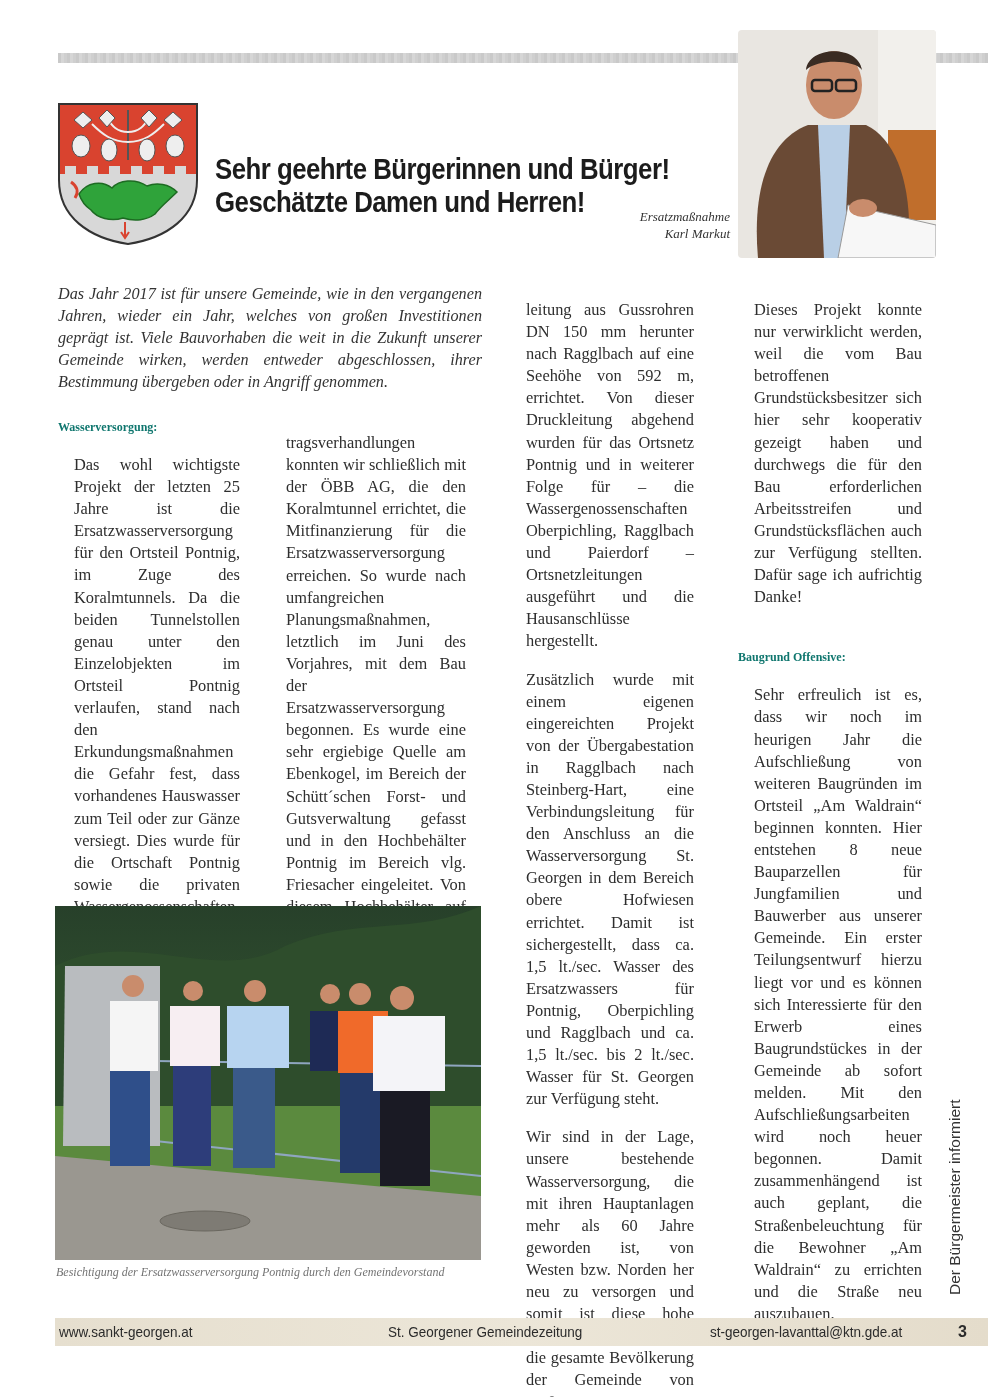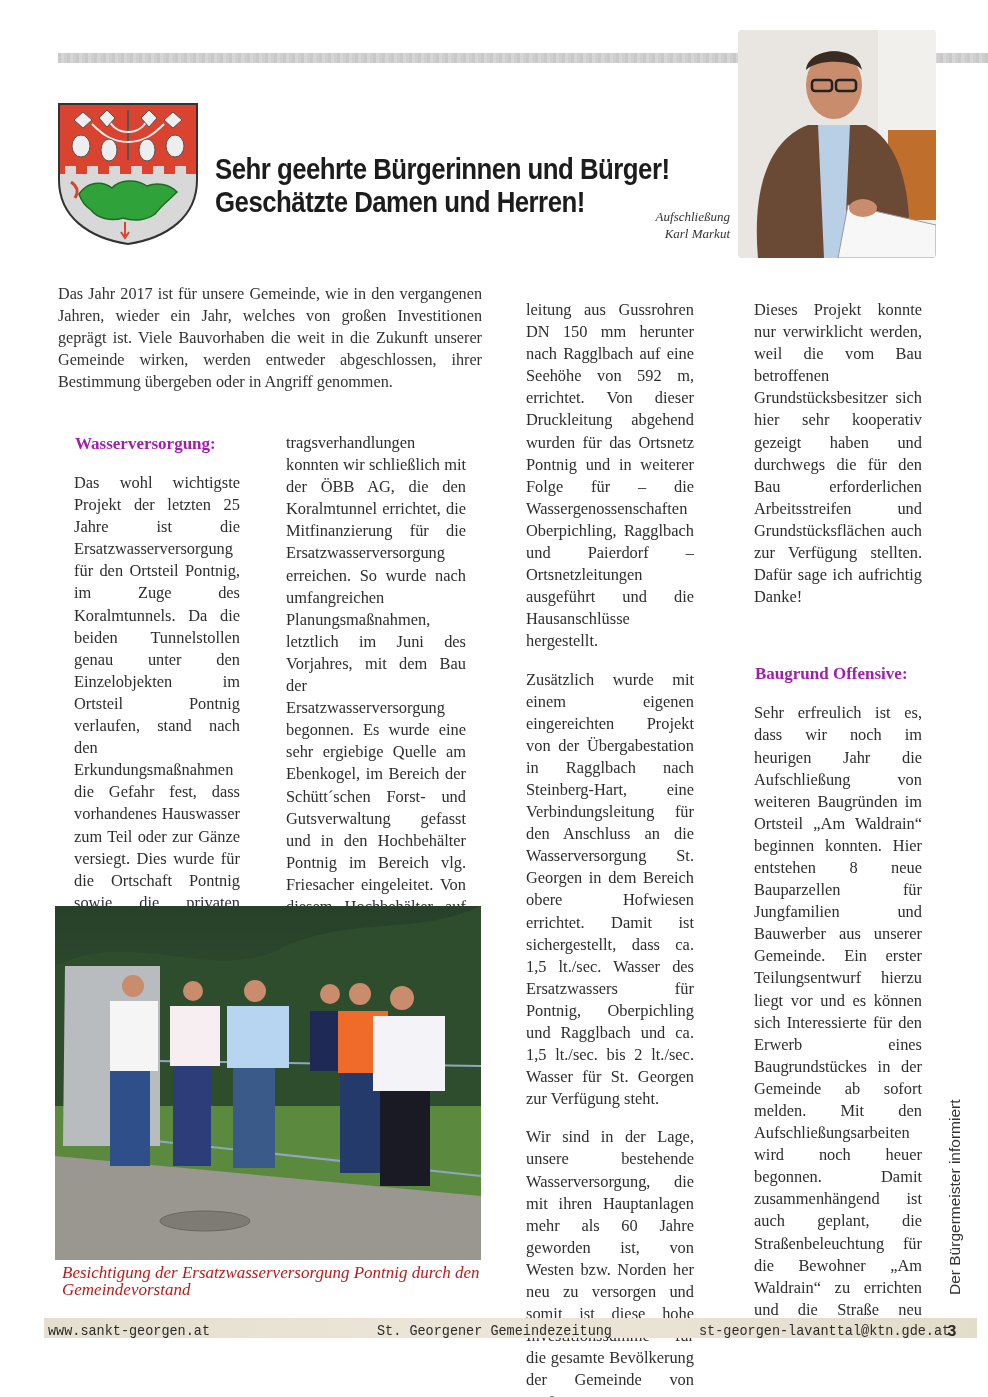--- a/index.html
+++ b/index.html
@@ -20,44 +20,44 @@
   .headline div { white-space:nowrap; }
   .byline {
     position:absolute; right:258px; top:208px; text-align:right; font-style:italic;
     font-size:13px; line-height:17px; color:#333;
   }
   .portrait {
     position:absolute; left:738px; top:30px; width:198px; height:228px; overflow:hidden;
     border-radius:4px;
   }
   .intro {
-    position:absolute; left:58px; top:283px; width:424px; 
+    position:absolute; left:58px; top:283px; width:424px; font-style:italic;
     font-size:16.2px; line-height:22px; text-align:justify; color:#333;
   }
   .col { position:absolute; font-size:16.4px; line-height:22.1px; text-align:justify; color:#2e2e2e; }
   .col p { margin:16px; }
-  .col h3 { margin:17px; font-size:17px; font-weight:bold; line-height:22px; color:#a21caf; }
+  .col h3 { margin:0; font-size:12px; font-weight:bold; line-height:22px; color:#0f766e; }
   .c1 { left:58px; top:416px; width:198px; }
   .c2 { left:270px; top:416px; width:212px; }
   .c3 { left:510px; top:283px; width:200px; }
   .c4 { left:738px; top:283px; width:200px; }
   .gap { height:22px; }
   .photo { position:absolute; left:55px; top:906px; width:426px; height:354px; overflow:hidden; }
   .caption {
-    position:absolute; left:62px; top:1264px; width:430px; font-style:italic; font-size:17px;
-    line-height:17px; color:#b91c1c;
+    position:absolute; left:56px; top:1264px; width:430px; font-style:italic; font-size:12px;
+    line-height:17px; color:#737373;
   }
   .vertical {
     position:absolute; left:946px; top:1295px; transform:rotate(-90deg); transform-origin:left top;
     font-family:"Liberation Sans", sans-serif; font-size:15.5px; color:#333; white-space:nowrap;
   }
   .footer {
-    position:absolute; left:44px; top:1318px; width:933px; height:20px;
+    position:absolute; left:55px; top:1318px; width:933px; height:28px;
     background:linear-gradient(90deg,#e6dfcf,#ece6d8 50%,#e4dccb);
-    font-family:Liberation Mono, monospace; font-size:15px; color:#2b2b2b;
+    font-family:Liberation Sans, sans-serif; font-size:15px; color:#2b2b2b;
   }
   .footer span { position:absolute; top:5px; white-space:nowrap; transform:scaleX(0.9); transform-origin:left top; }
   .f-url { left:4px; }
   .f-title { left:333px; }
   .f-mail { left:655px; }
   .f-page { left:903px; font-weight:bold; font-size:16px; transform:none !important; }
 </style>
 </head>
 <body>
 
@@ -82,21 +82,21 @@
   <path d="M14 80 C20 84 22 90 18 96" stroke="#d9432f" stroke-width="3" fill="none"></path>
   <path d="M68 120 v14 M64 130 l4 6 4 -6" stroke="#d9432f" stroke-width="2" fill="none"></path>
 </svg>
 
 <div class="headline">
   <div>Sehr geehrte Bürgerinnen und Bürger!</div>
   <div>Geschätzte Damen und Herren!</div>
 </div>
 
 <div class="byline">
-  <div>Aufschließung</div>
+  <div>Ersatzmaßnahme</div>
   <div>Karl Markut</div>
 </div>
 
 <svg class="portrait" viewBox="0 0 198 228">
   <rect width="198" height="228" fill="#e9e6e1"></rect>
   <rect x="140" y="0" width="58" height="228" fill="#f2f0ec"></rect>
   <rect x="150" y="100" width="48" height="90" fill="#c06e2c"></rect>
   <path d="M20 228 C14 160 30 110 70 95 L128 95 C160 110 176 160 170 228 Z" fill="#6a4a35"></path>
   <path d="M80 95 L112 95 L106 228 L86 228 Z" fill="#b9cfe6"></path>
   <ellipse cx="96" cy="55" rx="28" ry="34" fill="#c98c6c"></ellipse>

